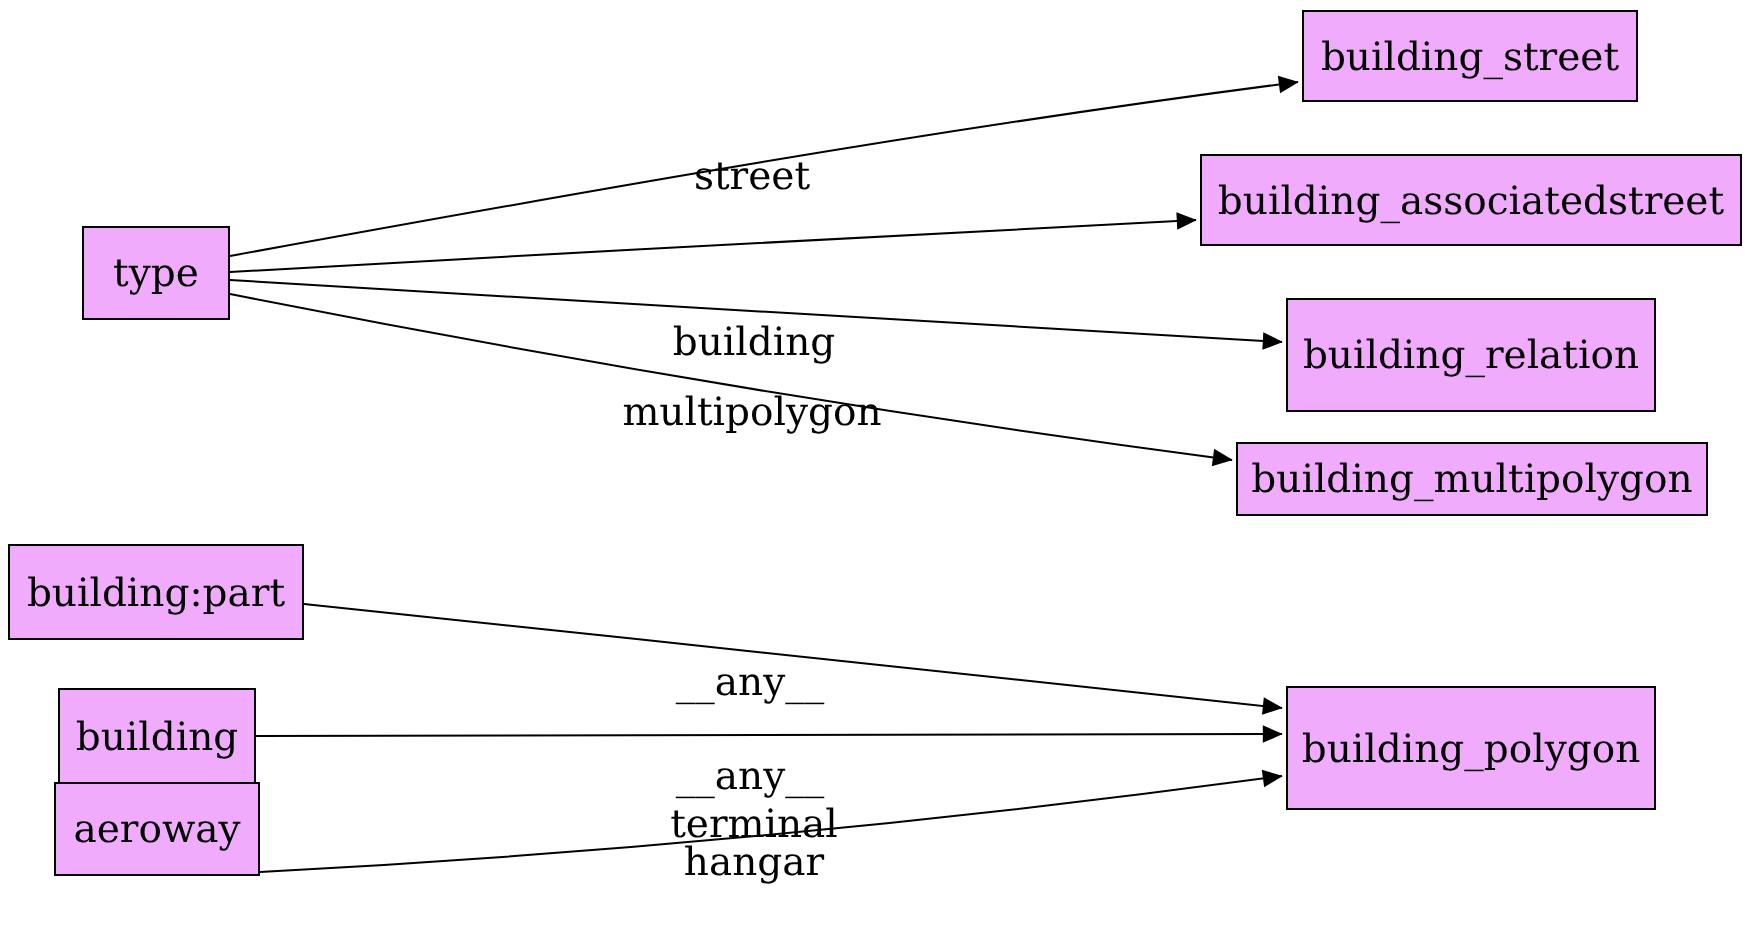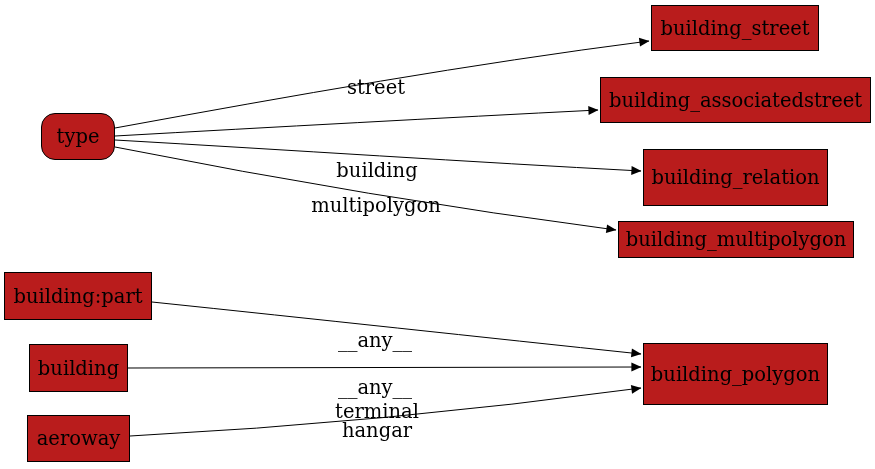--- a/index.html
+++ b/index.html
@@ -21,21 +21,21 @@
     position: absolute;
     left: 0;
     top: 0;
     width: 875px;
     height: 469px;
   }
   .node {
     position: absolute;
     box-sizing: border-box;
     border: 1px solid #000000;
-    background: #b91c1c;
+    background: #f0abfc;
     display: flex;
     align-items: center;
     justify-content: center;
     white-space: nowrap;
   }
   .edge-label {
     position: absolute;
     transform: translate(-50%, -50%);
     white-space: nowrap;
     line-height: 1.1;
@@ -57,21 +57,21 @@
       <path d="M115,128 C 290,96 470,64 649,41" marker-end="url(#arrow)"></path>
       <path d="M115,136 C 275,127 440,118 598,110" marker-end="url(#arrow)"></path>
       <path d="M115,140 C 290,150 470,162 641,171" marker-end="url(#arrow)"></path>
       <path d="M115,147 Q 372,198 616,230" marker-end="url(#arrow)"></path>
       <path d="M152,302 C 315,319 480,337 641,354" marker-end="url(#arrow)"></path>
       <path d="M128,368 L 641,367" marker-end="url(#arrow)"></path>
       <path d="M130,436 Q 382,423 641,388" marker-end="url(#arrow)"></path>
     </g>
   </svg>
 
-  <div class="node" style="left:41px; top:113px; width:74px; height:47px;border-radius:14px;">
+  <div class="node" style="left:41px; top:113px; width:74px; height:47px;">
     <span>type</span>
   </div>
 
   <div class="node" style="left:651px; top:5px; width:168px; height:46px;">
     <span>building_street</span>
   </div>
 
   <div class="node" style="left:600px; top:77px; width:271px; height:46px;">
     <span>building_associatedstreet</span>
   </div>
@@ -85,21 +85,21 @@
   </div>
 
   <div class="node" style="left:4px; top:272px; width:148px; height:48px;justify-content:center;">
     <span>building:part</span>
   </div>
 
   <div class="node" style="left:29px; top:344px; width:99px; height:48px;">
     <span>building</span>
   </div>
 
-  <div class="node" style="left:27px; top:415px; width:103px; height:47px;text-align:center;">
+  <div class="node" style="left:27px; top:391px; width:103px; height:47px;text-align:center;">
     <span>aeroway</span>
   </div>
 
   <div class="node" style="left:643px; top:343px; width:185px; height:62px;">
     <span>building_polygon</span>
   </div>
 
   <div class="edge-label" style="left:376px; top:57px;">street</div>
 
 

